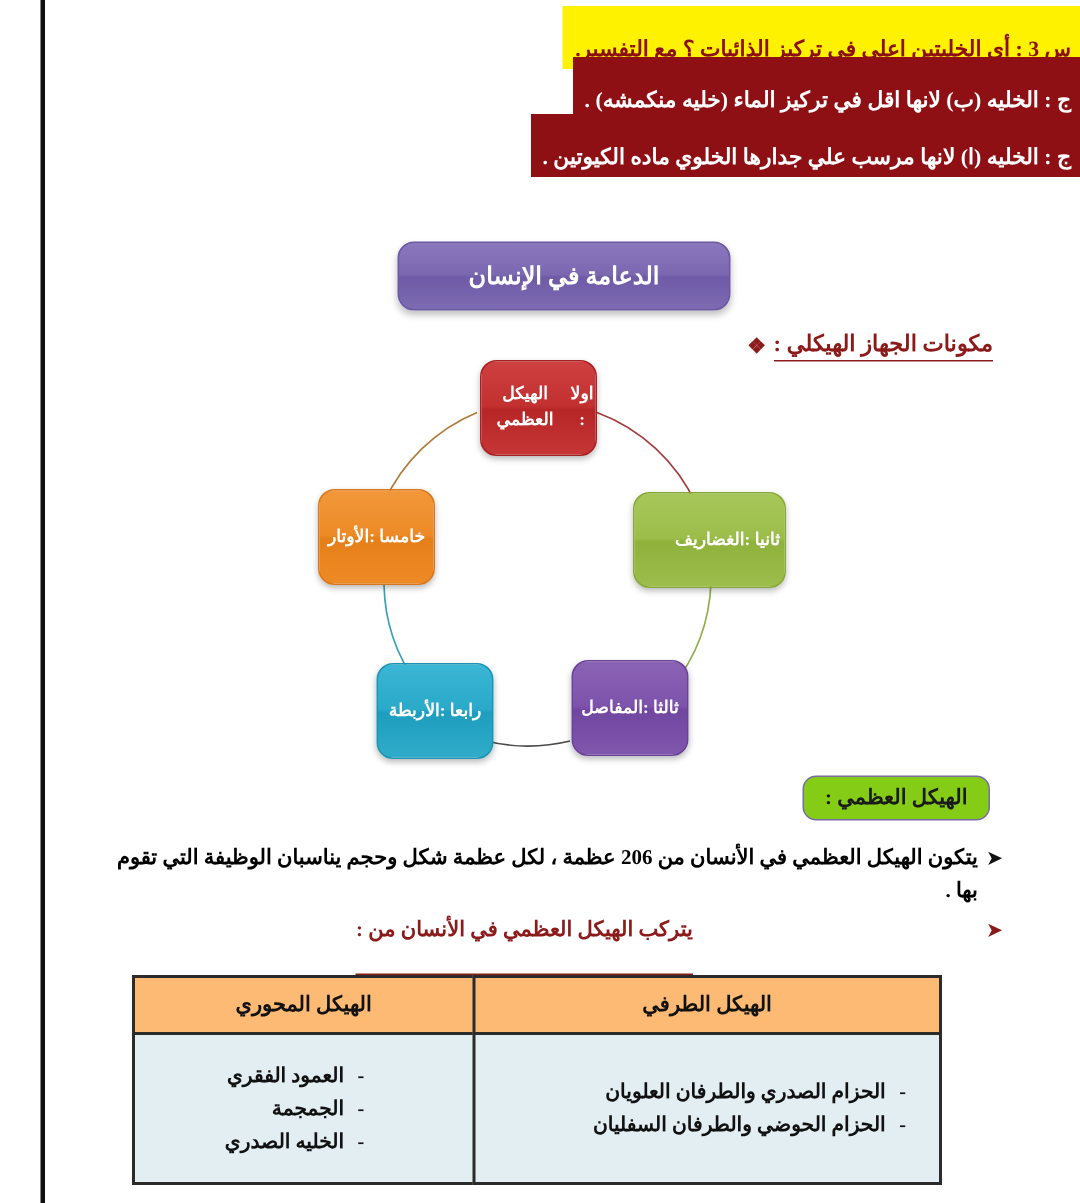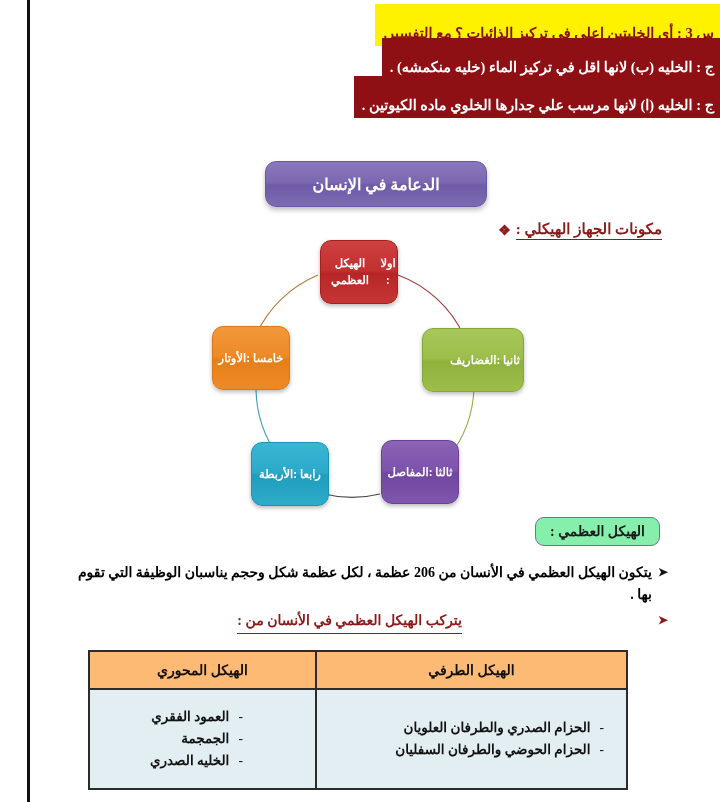--- a/index.html
+++ b/index.html
@@ -79,38 +79,38 @@
     border:1px solid #1d93b3;align-items:center;}
   .n5{ 
     left:16px;top:86px;width:76px;height:62px;
     background:linear-gradient(180deg,#f2983a 0%,#ec8a26 48%,#e57f18 52%,#ee8a26 100%);
     border:1px solid #d9761a;}
 
   
   .box-label{
     position:absolute;right:60px;top:517px;
     padding:5px 14px;border:1.5px solid #7a6ba8;border-radius:9px;
-    background:#86efac;color:#1a1a1a;font-weight:bold;font-size:14px;
+    background:#84cc16;color:#1a1a1a;font-weight:bold;font-size:14px;
     direction:rtl;
   }
 
   
   .body-text{
     position:absolute;right:52px;top:562px;width:618px;
     direction:rtl;text-align:right;
   }
   .bline{display:flex;align-items:flex-start;gap:6px;
     font-weight:bold;font-size:14px;color:#000;line-height:1.55;
     margin-bottom:2px;}
   .bline .arrow{color:#111;font-size:12px;line-height:1.7;flex:0 0 auto;}
   .bline .txt{flex:1 1 auto;margin-left:20px;}
   .bline.red{justify-content:flex-start;color:#8b1a1a;margin-top:5px;}
   .bline.red .arrow{color:#8b1a1a;}
   .bline.red .txt{flex:0 0 auto;border-bottom:1.4px solid #8b1a1a;
-    padding-bottom:1px;margin-right:190px;}
+    padding-bottom:17px;margin-right:190px;}
 
   
   .tbl{
     position:absolute;left:88px;top:650px;width:540px;
     border-collapse:collapse;direction:rtl;
     border:2px solid #2b2b2b;
   }
   .tbl th,.tbl td{border:2px solid #2b2b2b;vertical-align:middle;}
   .tbl th{
     background:#fdba74;color:#111;font-weight:bold;font-size:14px;

